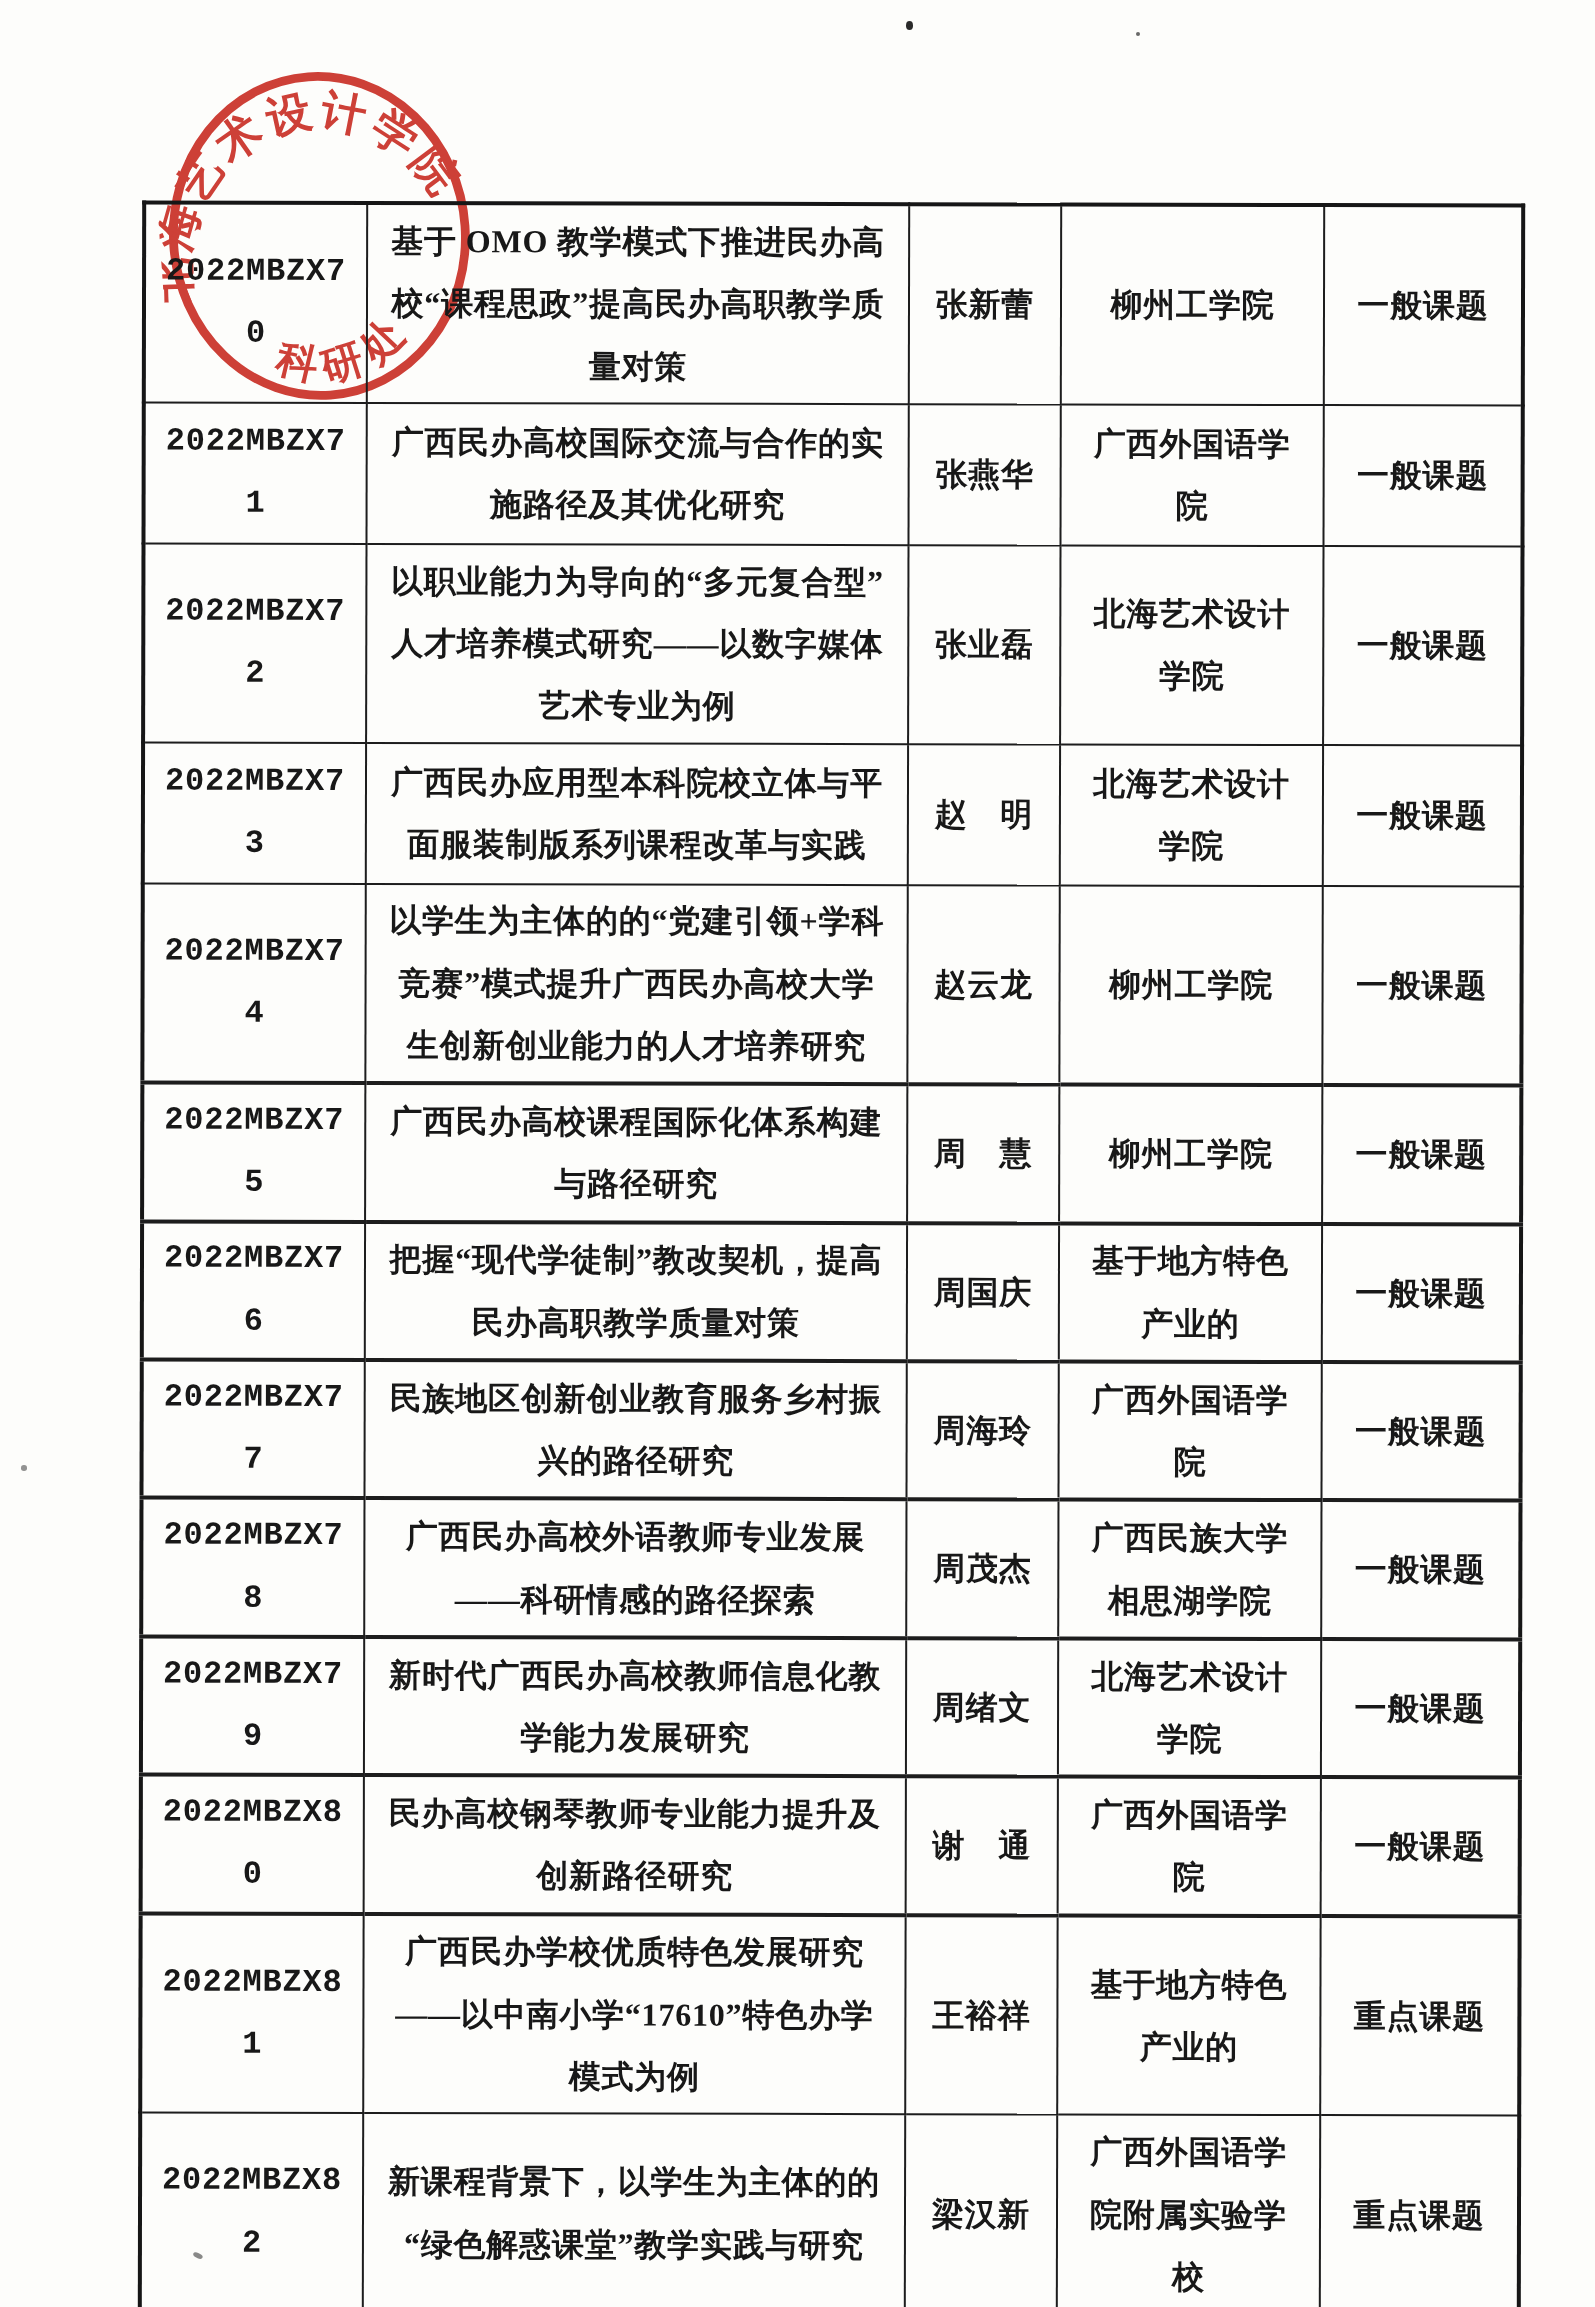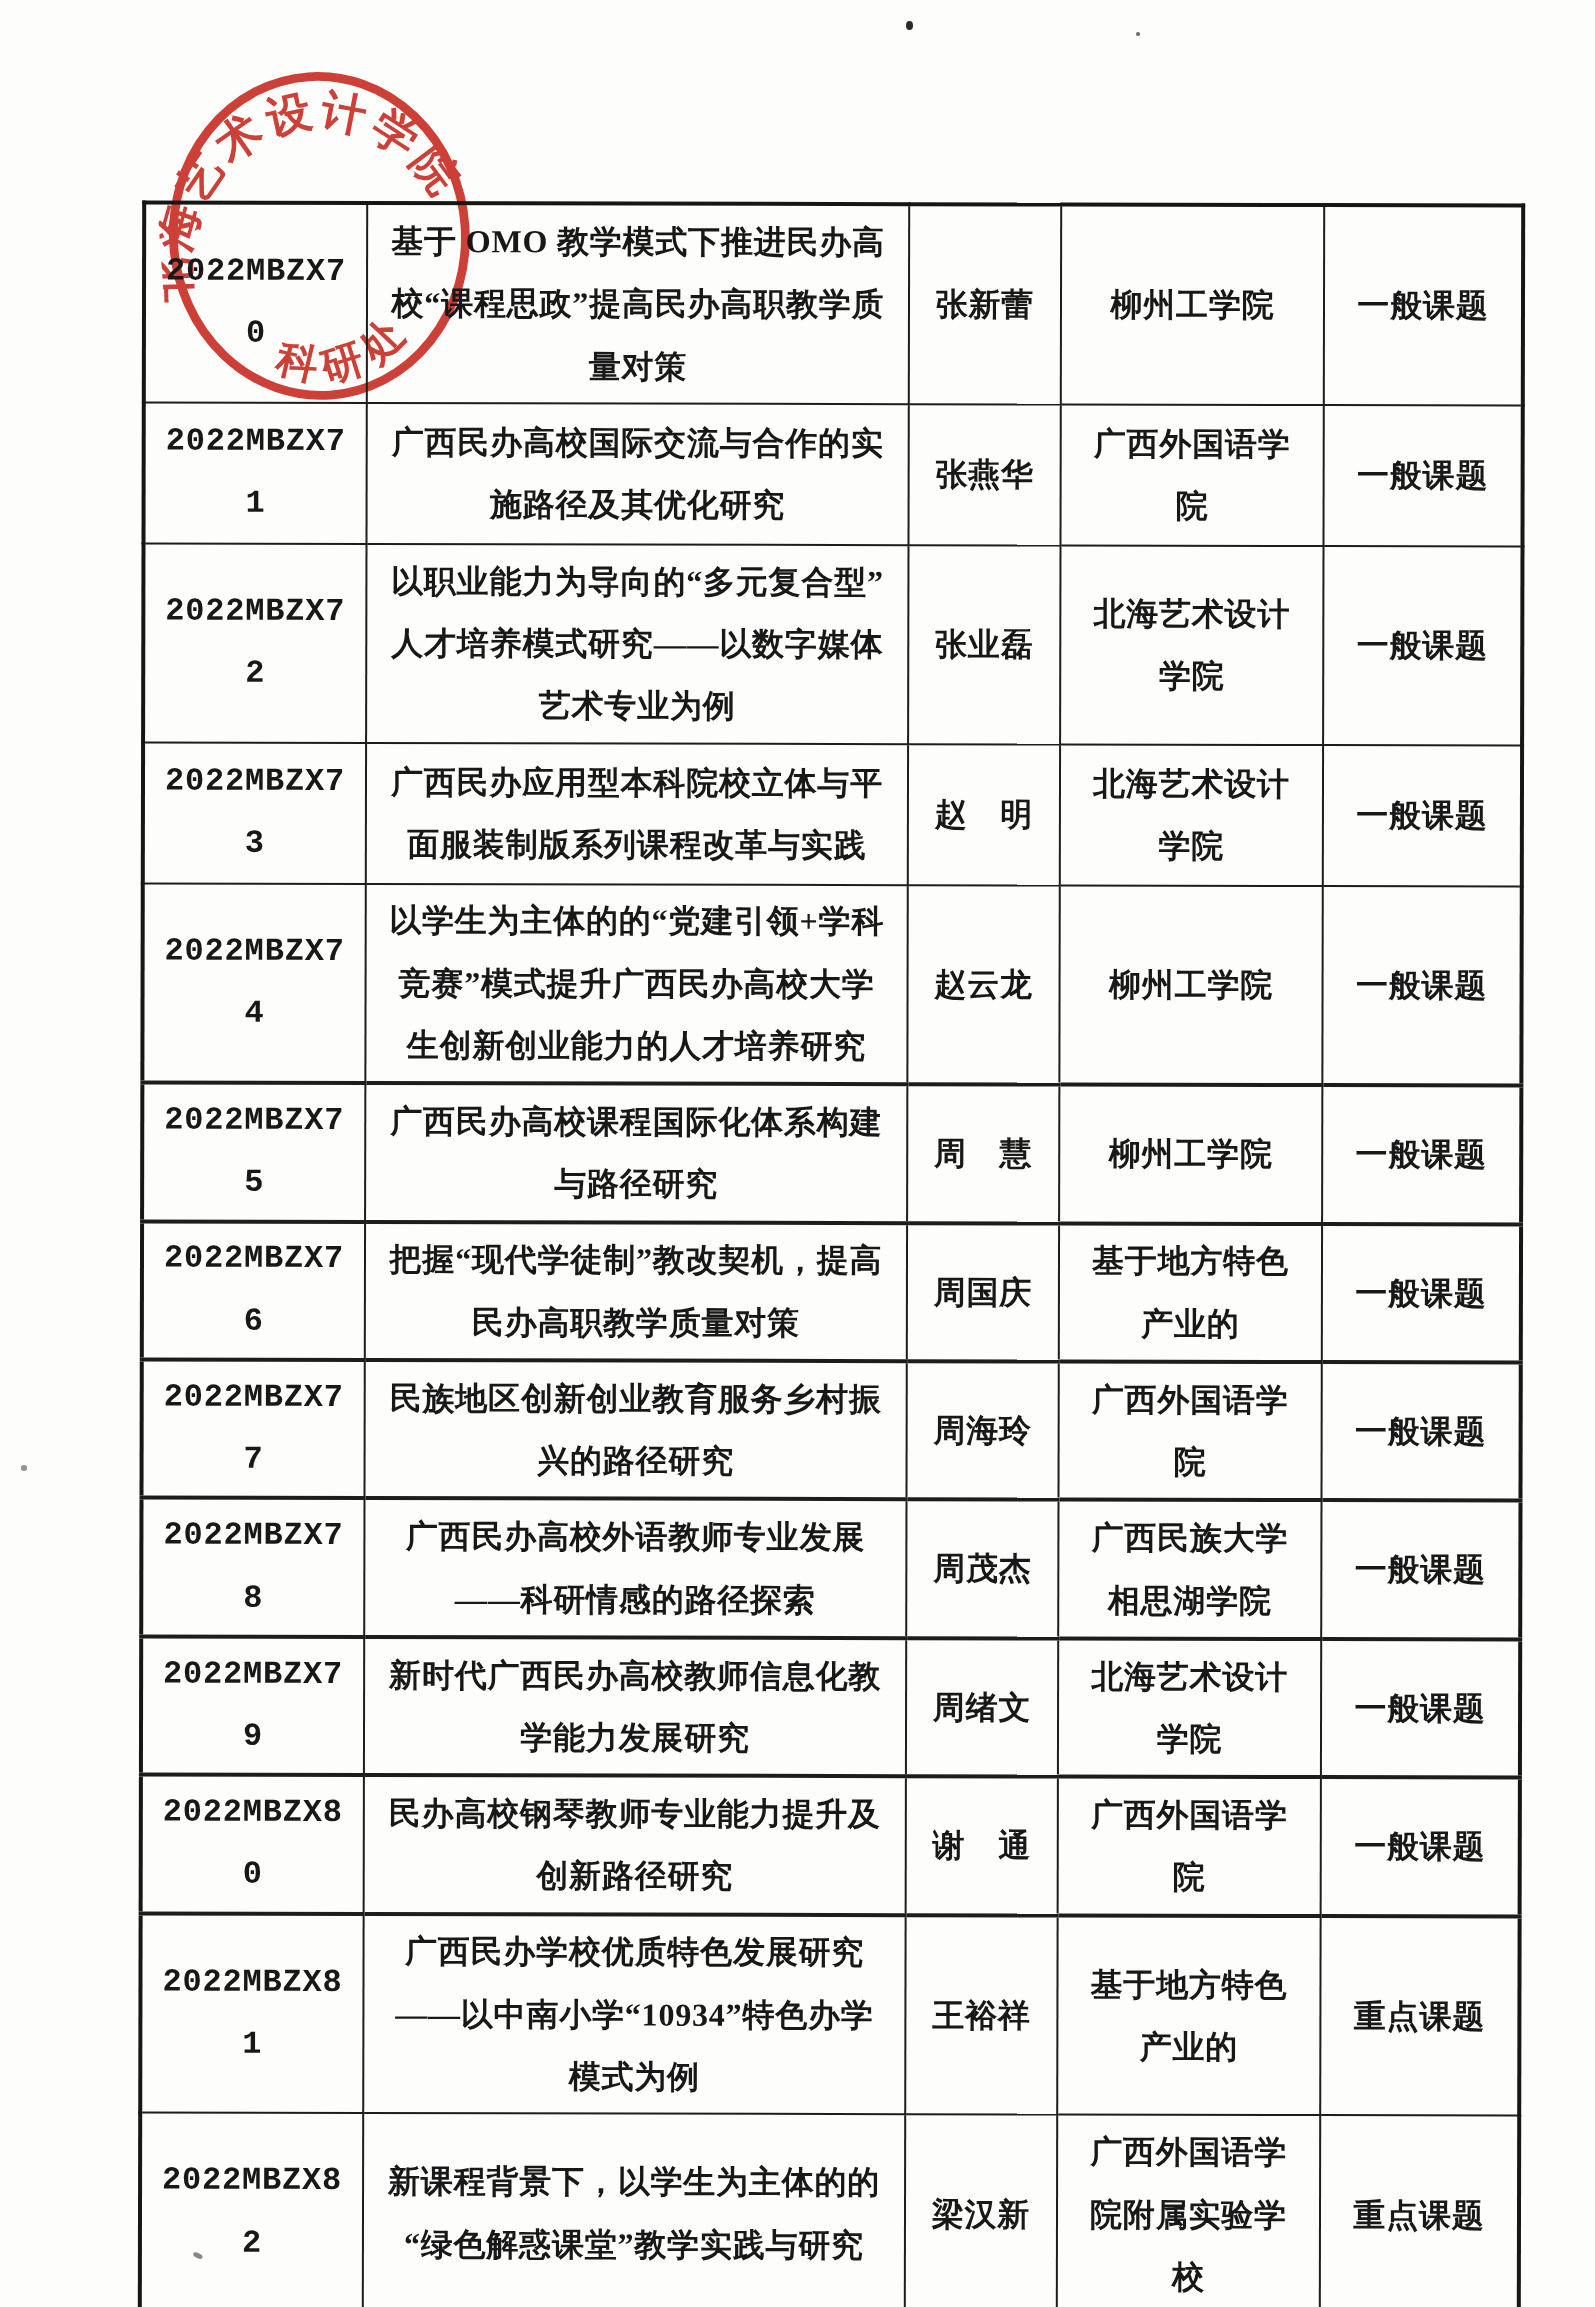--- a/index.html
+++ b/index.html
@@ -174,21 +174,21 @@
     </tr>
         <tr>
       <td class="c-id">2022MBZX80</td>
       <td class="c-tt">民办高校钢琴教师专业能力提升及创新路径研究</td>
       <td class="c-nm">谢　通</td>
       <td class="c-og">广西外国语学院</td>
       <td class="c-ct">一般课题</td>
     </tr>
         <tr>
       <td class="c-id">2022MBZX81</td>
-      <td class="c-tt">广西民办学校优质特色发展研究——以中南小学“10934”特色办学模式为例</td>
+      <td class="c-tt">广西民办学校优质特色发展研究——以中南小学“17610”特色办学模式为例</td>
       <td class="c-nm">王裕祥</td>
       <td class="c-og">基于地方特色产业的</td>
       <td class="c-ct">重点课题</td>
     </tr>
         <tr>
       <td class="c-id">2022MBZX82</td>
       <td class="c-tt">新课程背景下，以学生为主体的的“绿色解惑课堂”教学实践与研究</td>
       <td class="c-nm">梁汉新</td>
       <td class="c-og">广西外国语学院附属实验学校</td>
       <td class="c-ct">重点课题</td>

